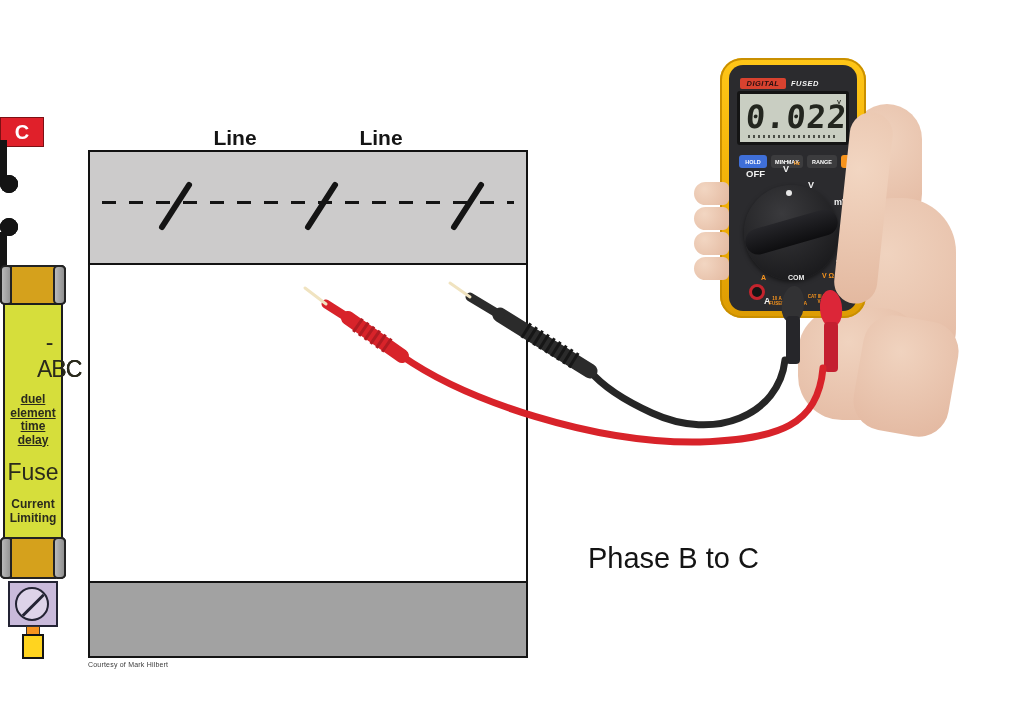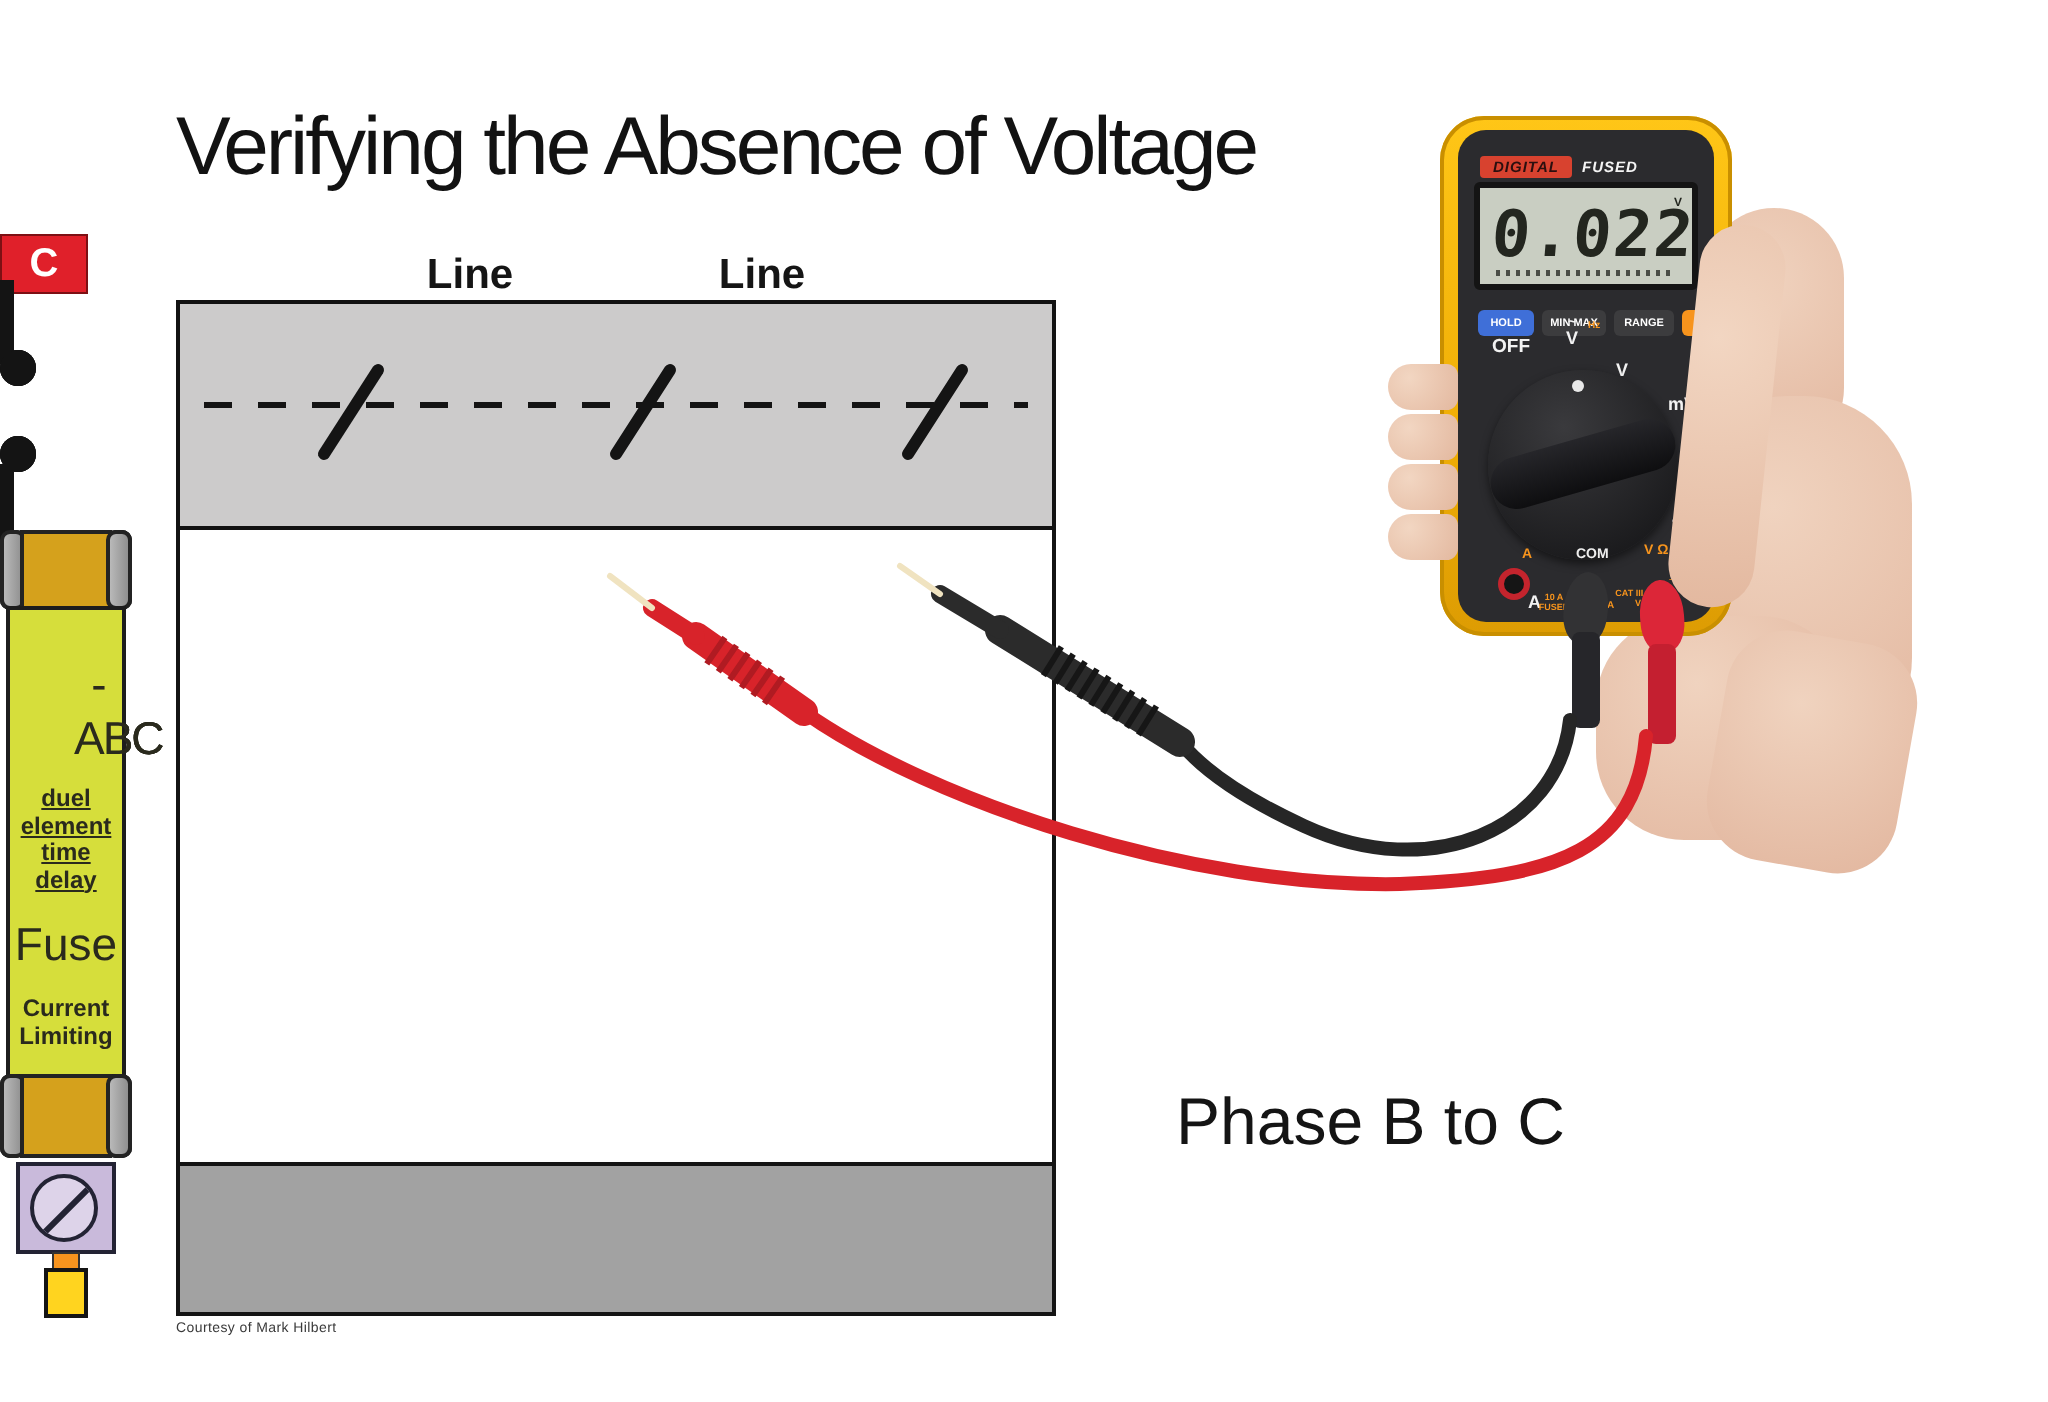--- a/index.html
+++ b/index.html
@@ -1,21 +1,21 @@
 <!DOCTYPE html>
 <html><head>
 <meta charset="utf-8">
 <style>
   html,body{margin:0;padding:0;background:#fff;}
   .stage{position:relative;width:1024px;height:701px;background:#fff;overflow:hidden;
          font-family:"Liberation Sans",sans-serif;}
 
   
   .title{position:absolute;left:88px;top:50px;font-size:41px;letter-spacing:-1.5px;color:#121212;}
-  .phase-note{position:absolute;left:588px;top:542px;font-size:33px;color:#141414;}
+  .phase-note{position:absolute;left:588px;top:542px;font-size:29px;color:#141414;}
   .courtesy{position:absolute;left:88px;top:661px;font-size:7px;color:#3a3a3a;letter-spacing:.2px;}
   .line-label{position:absolute;top:126px;width:80px;text-align:center;font-size:21px;font-weight:bold;color:#151515;}
   .ll-1{left:195px;} .ll-2{left:341px;}
 
   
   .panel{position:absolute;left:88px;top:150px;width:440px;height:115px;background:#cccbcb;
          border:2px solid #121212;z-index:1;box-sizing:border-box;}
   .dash-line{position:absolute;left:102px;top:201px;width:412px;height:3px;z-index:2;
          background:repeating-linear-gradient(90deg,#141414 0 14px,transparent 14px 27px);}
   .phase{position:absolute;inset:0;z-index:3;}
@@ -111,21 +111,20 @@
   .pr-head{left:100px;top:232px;background:#dc2638;transform:rotate(-4deg);}
   .pr-stem{left:104px;top:264px;height:50px;background:#c41f30;}
 
   .overlay{position:absolute;left:0;top:0;z-index:30;pointer-events:none;}
 </style>
 </head>
 <body>
 
 <div class="stage">
 
-  <div class="title">Verifying the Absence of Voltage</div>
 
   <div class="panel"></div>
   <div class="dash-line"></div>
   <div class="line-label ll-1">Line</div>
   <div class="line-label ll-2">Line</div>
   <div class="case-line case-l"></div>
   <div class="case-line case-r"></div>
   <div class="bottom-bar"></div>
 
   <div class="phase" style="--cx:162">

